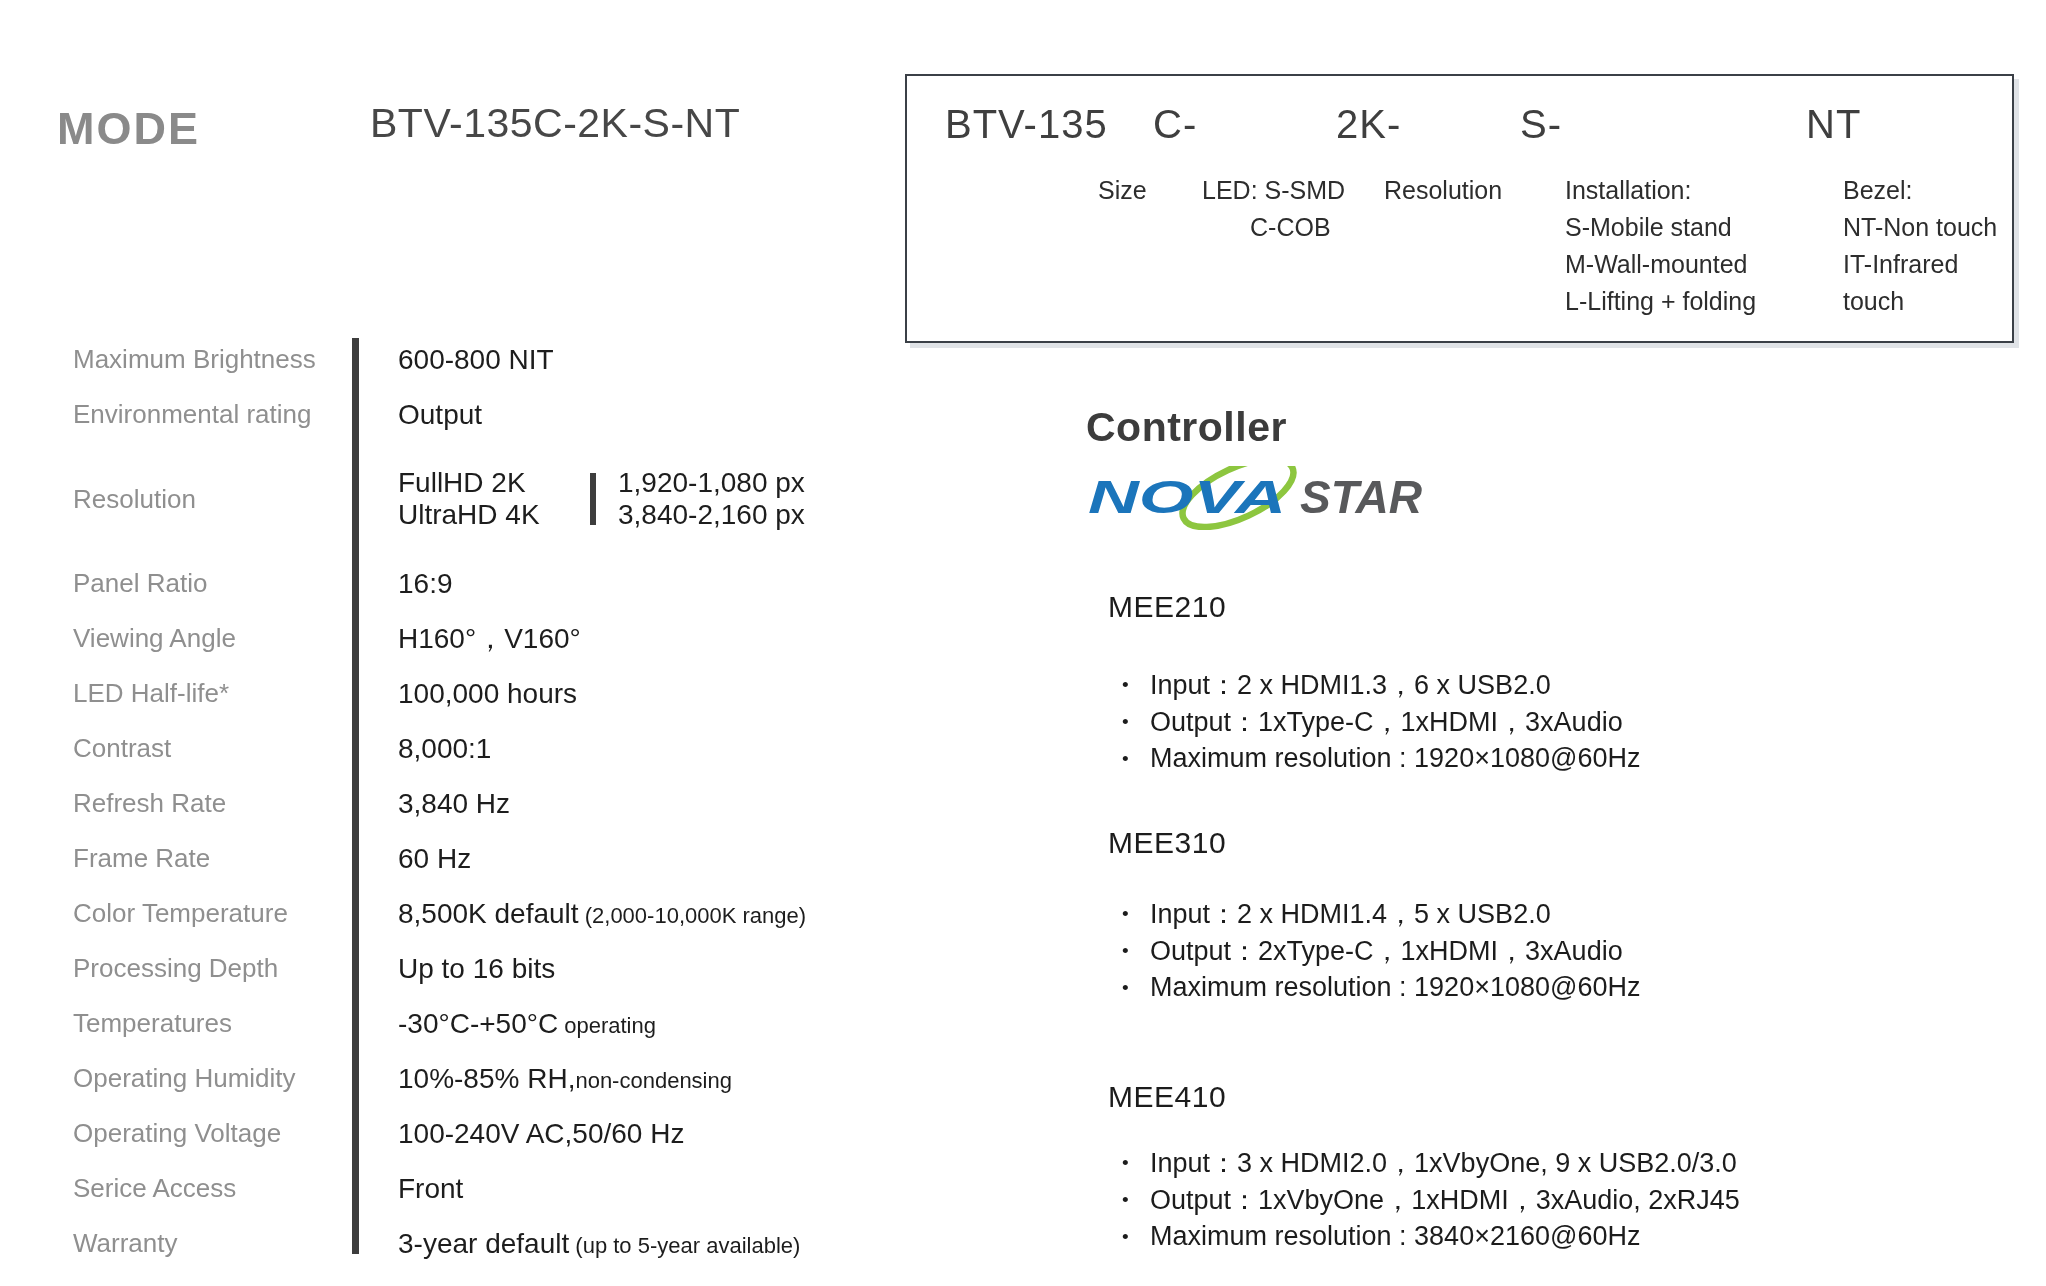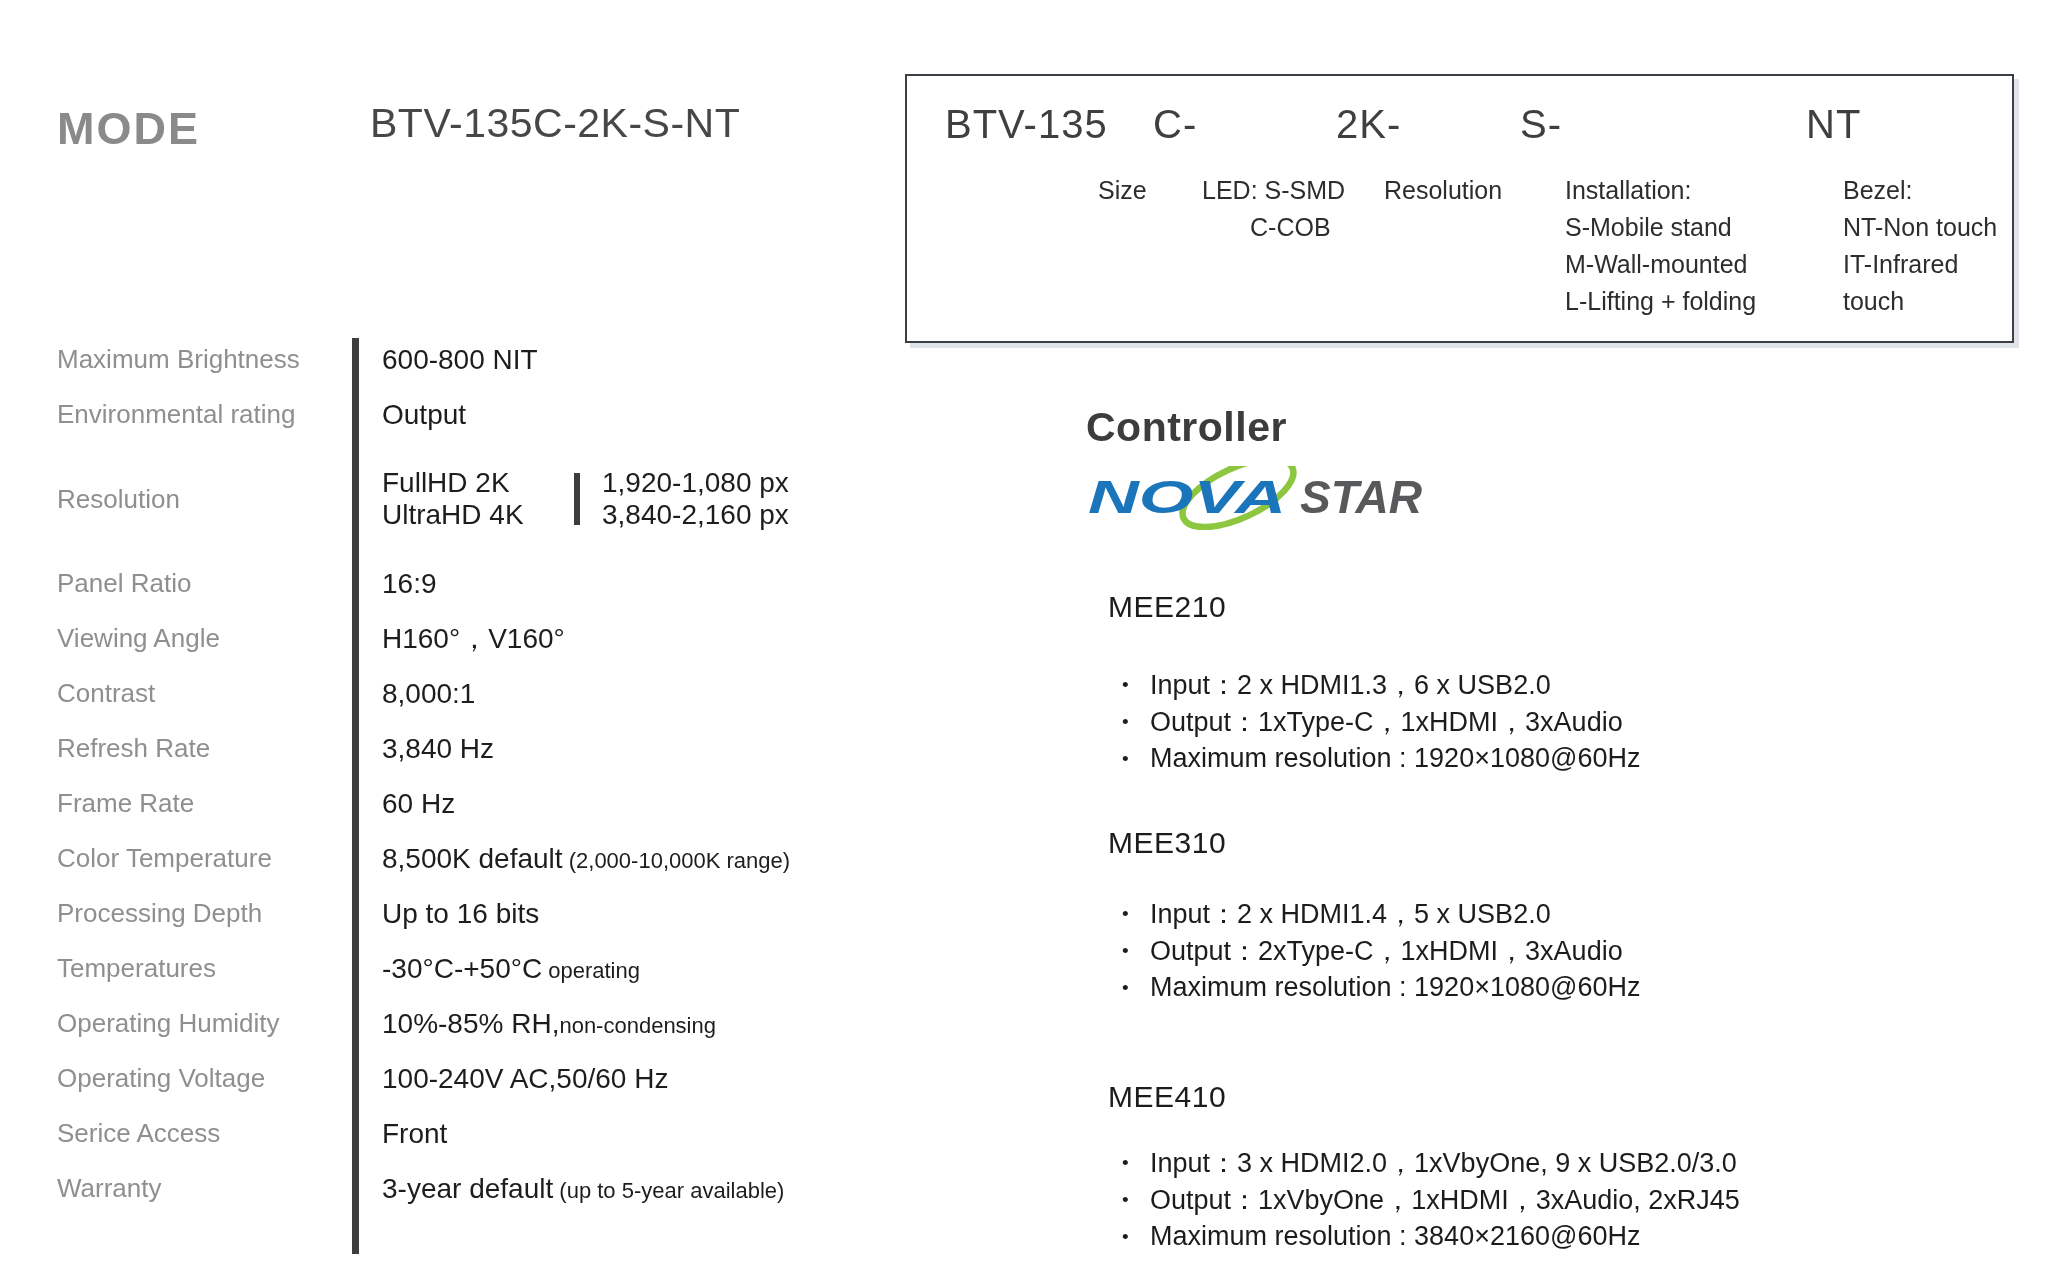--- a/index.html
+++ b/index.html
@@ -14,21 +14,21 @@
   .model-box{position:absolute;left:905px;top:74px;width:1105px;height:265px;border:2px solid #3b4047;background:#fff;box-shadow:5px 5px 0 rgba(165,175,185,0.35);}
   .code{position:absolute;top:26px;font-size:40px;color:#3f3f3f;letter-spacing:1px;font-weight:300;}
   .c1{left:38px}.c2{left:246px}.c3{left:429px}.c4{left:613px}.c5{left:899px}
   .desc{position:absolute;top:96px;font-size:25px;color:#2d2d2d;line-height:37px;margin-left:41px;}
   .d1{left:150px}.d2{left:254px}.d3{left:436px}.d4{left:617px}.d5{left:895px}
   .indent{padding-left:48px;}
 
   
   .specs{position:absolute;left:57px;top:332px;width:920px;}
   .main-bar{position:absolute;left:295px;top:6px;width:7px;height:916px;background:#3d3d3d;}
-  .spec-row{display:flex;align-items:center;height:55px;}
+  .spec-row{display:flex;align-items:center;height:55px;margin-left:16px;}
   .spec-label{flex:0 0 295px;font-size:26px;color:#8f8f8f;}
   .spec-value{padding-left:30px;font-size:28px;color:#1d1d1d;white-space:pre-wrap;}
   .v-small{font-size:22px;}
   .res-row{height:114px;}
   .res-table{position:relative;flex:1;display:flex;flex-direction:column;justify-content:center;padding-left:30px;}
   .res-line{display:flex;align-items:center;font-size:28px;color:#1d1d1d;}
   .res-name{flex:0 0 170px;}
   .res-val{padding-left:50px;}
   .res-bar{position:absolute;left:222px;top:6px;bottom:6px;width:6px;background:#3d3d3d;}
 
@@ -113,20 +113,24 @@
     <div class="spec-row">
       <div class="spec-label">Panel Ratio</div>
       <div class="spec-value"><span>16:9</span><span class="v-small"></span></div>
     </div>
 
     <div class="spec-row">
       <div class="spec-label">Viewing Angle</div>
       <div class="spec-value"><span>H160°，V160°</span><span class="v-small"></span></div>
     </div>
 
+    <div class="spec-row">
+      <div class="spec-label">LED Half-life*</div>
+      <div class="spec-value"><span>100,000 hours</span><span class="v-small"></span></div>
+    </div>
 
     <div class="spec-row">
       <div class="spec-label">Contrast</div>
       <div class="spec-value"><span>8,000:1</span><span class="v-small"></span></div>
     </div>
 
     <div class="spec-row">
       <div class="spec-label">Refresh Rate</div>
       <div class="spec-value"><span>3,840 Hz</span><span class="v-small"></span></div>
     </div>

